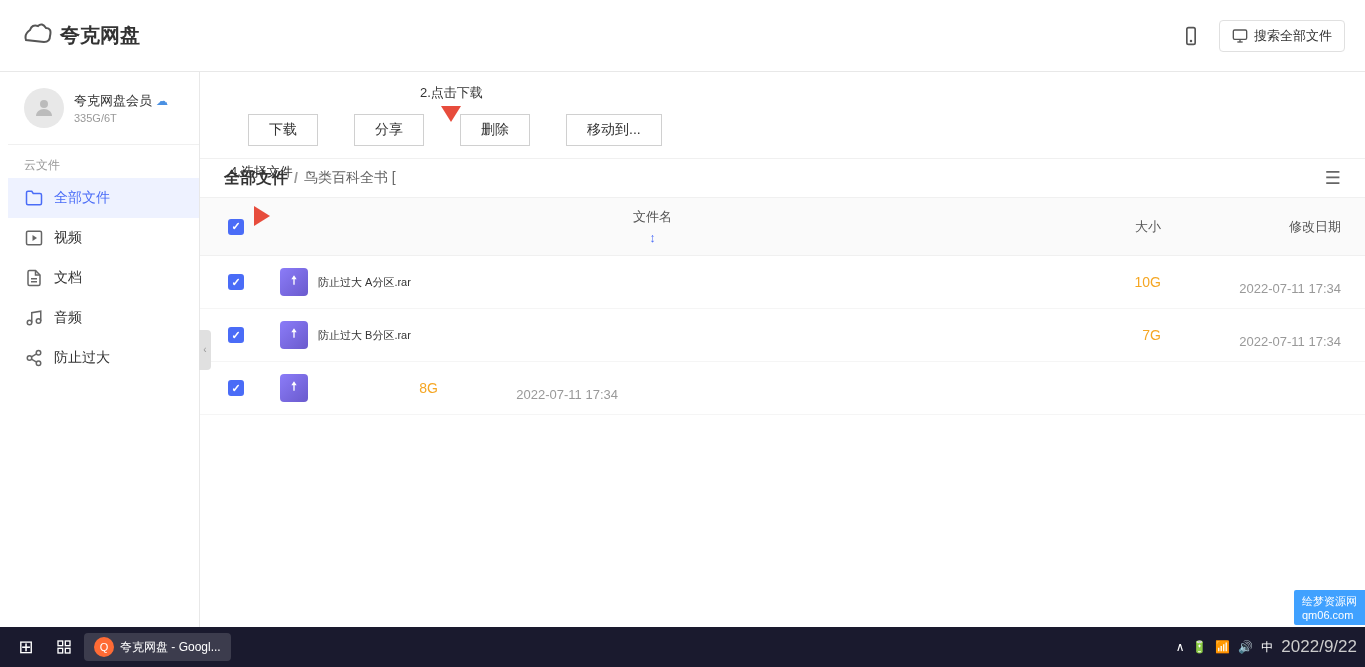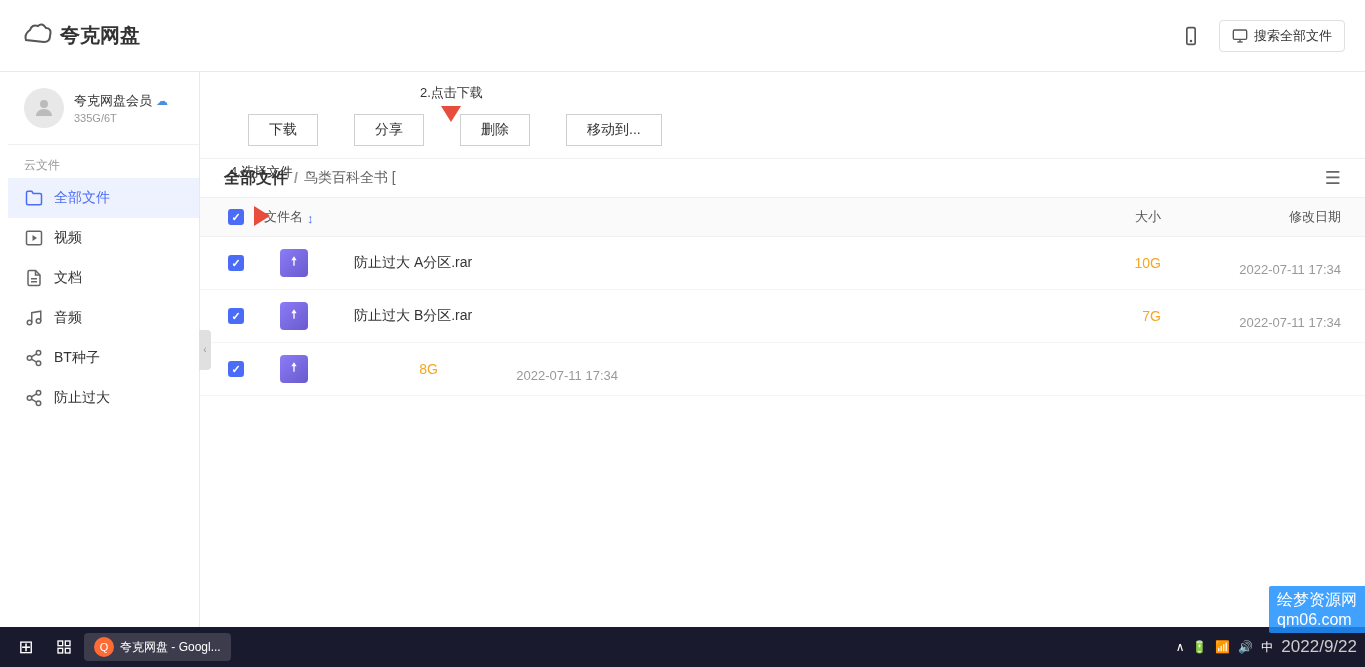--- a/index.html
+++ b/index.html
@@ -291,23 +291,22 @@
       border-radius: 4px;
       display: flex;
       align-items: center;
       justify-content: center;
       font-size: 9px;
       color: white;
       font-weight: bold;
     }
     .file-name {
       flex: 1;
-      font-size: 14px;
-      color: #333;
-      margin-left: 36px;
+      font-size: 11px;
+      color: #333;
     }
     .file-size {
       width: 120px;
       text-align: right;
       font-size: 14px;
       color: #f5a623;
     }
     .file-date {
       width: 180px;
       text-align: right;
@@ -394,25 +393,25 @@
     .taskbar-spacer { flex: 1; }
     .taskbar-sys {
       display: flex;
       align-items: center;
       gap: 8px;
       color: #fff;
       font-size: 12px;
     }
     .watermark {
       position: fixed;
-      bottom: 34px;
+      bottom: 42px;
       right: 0;
       background: rgba(30, 144, 255, 0.85);
       color: white;
-      font-size: 16px;
+      font-size: 11px;
       padding: 4px 8px;
       border-radius: 2px 0 0 2px;
     }
   </style>
 </head>
 <body>
 
 <div class="header">
   <div class="logo-area">
     <svg class="logo-icon" viewBox="0 0 32 32">
@@ -496,43 +495,31 @@
       <div class="sidebar-icon">
         <svg width="18" height="18" viewBox="0 0 24 24" fill="none" stroke="#666" stroke-width="2">
           <path d="M9 18V5l12-2v13"></path>
           <circle cx="6" cy="18" r="3"></circle>
           <circle cx="18" cy="16" r="3"></circle>
         </svg>
       </div>
       <span>音频</span>
     </div>
 
+
     <div class="sidebar-item">
       <div class="sidebar-icon">
         <svg width="18" height="18" viewBox="0 0 24 24" fill="none" stroke="#666" stroke-width="2">
           <circle cx="18" cy="5" r="3"></circle>
           <circle cx="6" cy="12" r="3"></circle>
           <circle cx="18" cy="19" r="3"></circle>
           <line x1="8.59" y1="13.51" x2="15.42" y2="17.49"></line>
           <line x1="15.41" y1="6.51" x2="8.59" y2="10.49"></line>
         </svg>
       </div>
-      <span>BT种子</span>
-    </div>
-
-    <div class="sidebar-item">
-      <div class="sidebar-icon">
-        <svg width="18" height="18" viewBox="0 0 24 24" fill="none" stroke="#666" stroke-width="2">
-          <circle cx="18" cy="5" r="3"></circle>
-          <circle cx="6" cy="12" r="3"></circle>
-          <circle cx="18" cy="19" r="3"></circle>
-          <line x1="8.59" y1="13.51" x2="15.42" y2="17.49"></line>
-          <line x1="15.41" y1="6.51" x2="8.59" y2="10.49"></line>
-        </svg>
-      </div>
       <span>防止过大</span>
     </div>
 
     <div class="collapse-handle">‹</div>
   </div>
 
   <div class="content-area">
 
     <div style="position:absolute; top:12px; left:220px; z-index:20; display:flex; flex-direction:column; align-items:center; gap:4px;">
       <span class="step-label">2.点击下载</span>
@@ -561,21 +548,21 @@
         <span class="step-label">4.选择文件</span>
       </div>
 
       <div style="position:absolute; left:54px; top:8px; z-index:20;">
         <div class="arrow-right"></div>
       </div>
 
       <div class="col-check">
         <div class="checkbox" style="margin-left:4px;"></div>
       </div>
-      <div class="col-name" style="display:flex;align-items:flex-end;gap:4px;cursor:pointer;">
+      <div class="col-name" style="display:flex;align-items:center;gap:4px;cursor:pointer;flex-direction:column;">
         <span>文件名</span>
         <span style="color:#4a6cf7;">↕</span>
       </div>
       <div class="col-size">
         <span>大小</span>
       </div>
       <div class="col-date">
         <span>修改日期</span>
       </div>
     </div>

